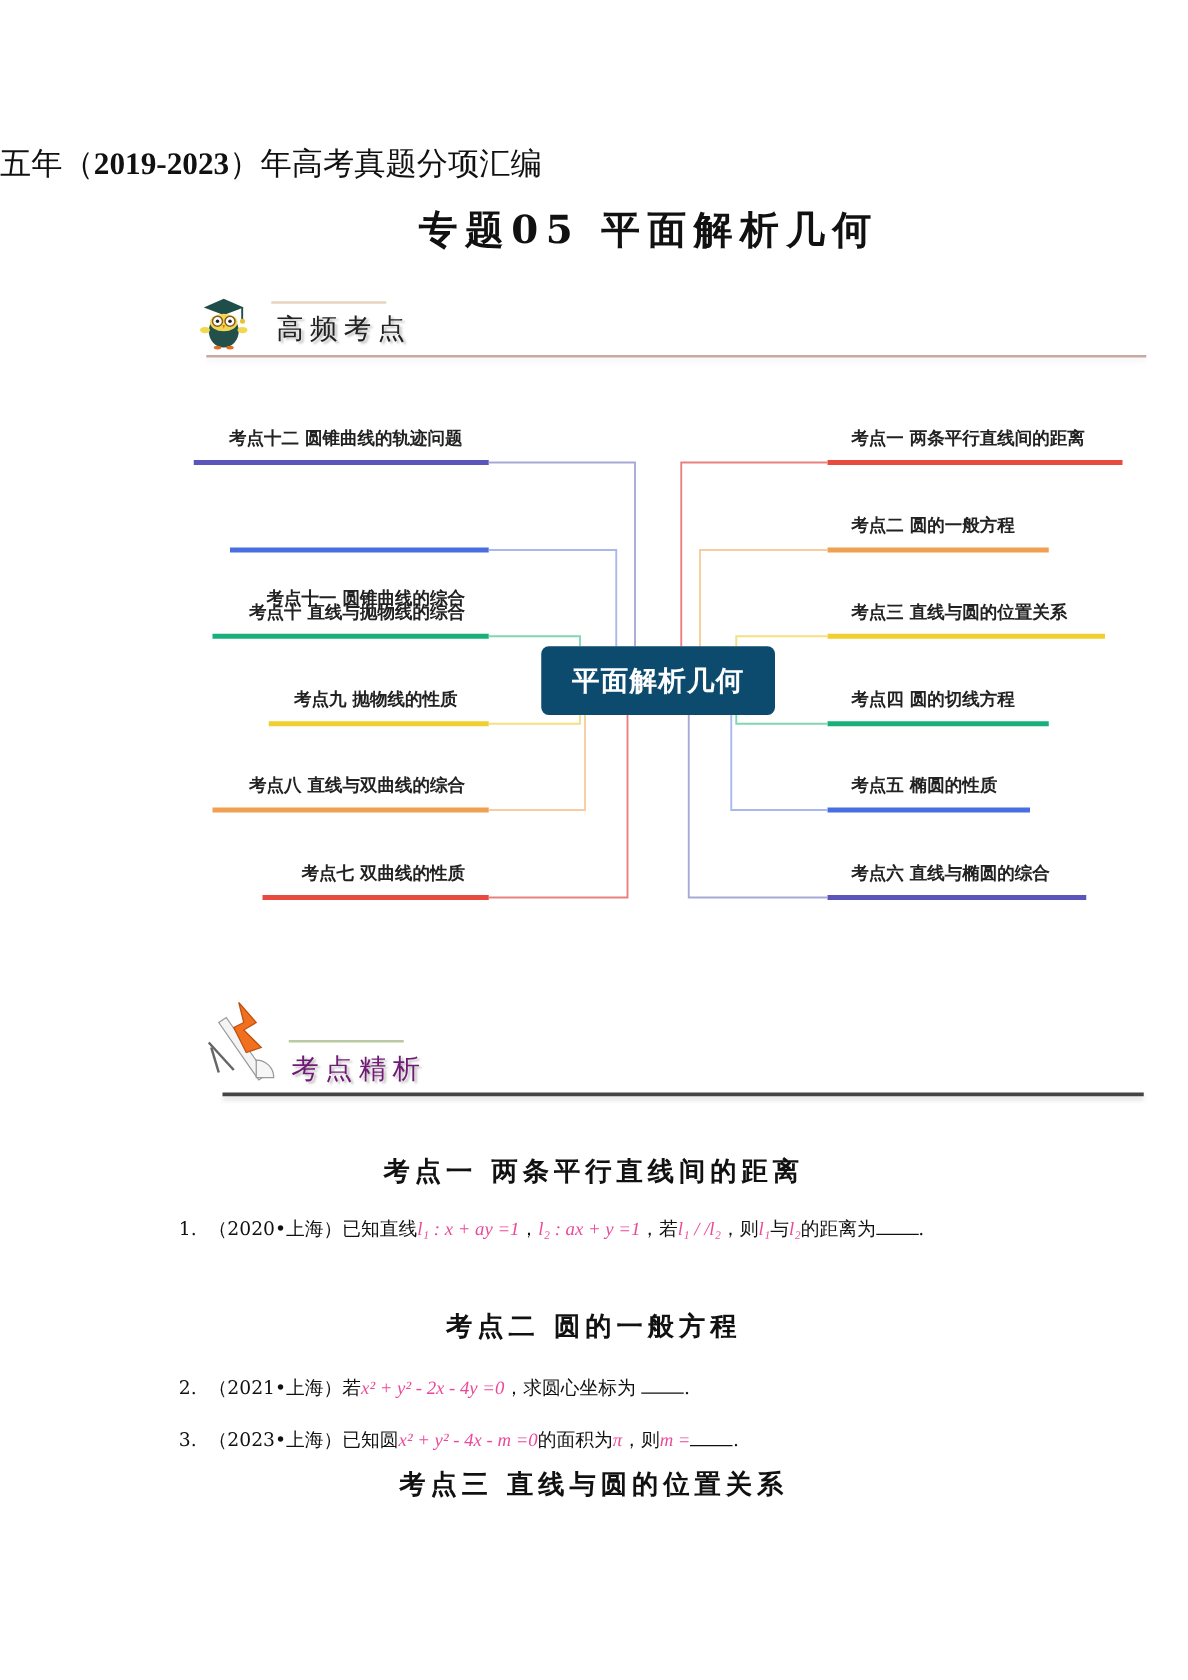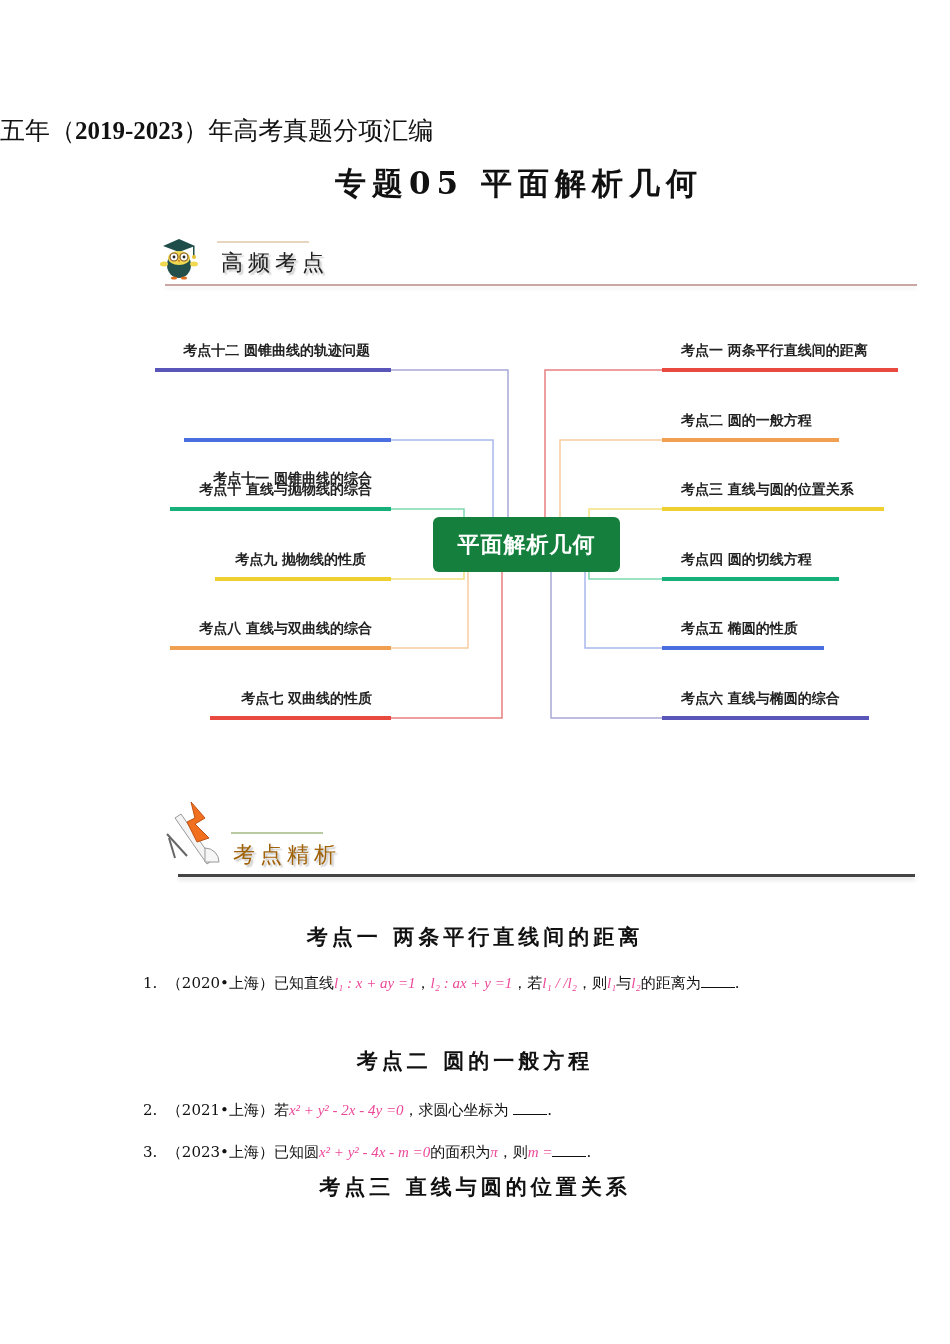--- a/index.html
+++ b/index.html
@@ -24,29 +24,29 @@
                       background: #c9a8a4; box-shadow: 0 3px 4px #eee; }
   .owl { position: absolute; left: 4px; top: 2px; width: 40px; height: 44px; }
 
   
   .mindmap { position: absolute; top: 330px; left: 0; width: 950px; height: 410px; }
   .mm-svg { position: absolute; left: 0; top: 0; }
   .mm-label { position: absolute; font-family: "DejaVu Sans", "Liberation Sans", sans-serif;
               font-size: 14px; font-weight: bold; color: #222; white-space: nowrap; }
   .mm-label.left { text-align: right; }
   .center-node { position: absolute; left: 433px; top: 187px; width: 187px; height: 55px;
-                 background: #15803d; border-radius: 6px; color: #fff;
+                 background: #0c4a6e; border-radius: 6px; color: #fff;
                  font-family: "DejaVu Sans", sans-serif; font-weight: bold; font-size: 22px;
                  display: flex; align-items: center; justify-content: center; letter-spacing: 1px; }
 
   
   .sec2 { top: 798px; left: 155px; width: 762px; height: 90px; }
   .sec2 .topline { position: absolute; left: 76px; top: 34px; width: 92px; height: 2px; background: #b9c9a0; }
   .sec2 .label { position: absolute; left: 78px; top: 42px; font-size: 22px; letter-spacing: 5px;
-                 color: #a16207; font-family: "DejaVu Serif", serif; text-shadow: 2px 2px 2px #bbb; }
+                 color: #701a75; font-family: "DejaVu Serif", serif; text-shadow: 2px 2px 2px #bbb; }
   .sec2 .bottomline { position: absolute; left: 23px; top: 76px; width: 737px; height: 3px;
                       background: #444; box-shadow: 0 3px 4px #ddd; }
   .tools { position: absolute; left: 6px; top: 0px; width: 62px; height: 72px; }
 
   
   .topic { position: absolute; left: 0; width: 950px; text-align: center; font-size: 21px;
            font-weight: bold; letter-spacing: 4px; color: #111; font-family: "DejaVu Serif", serif; }
   .question { position: absolute; left: 143px; font-size: 15px; color: #111;
               font-family: "DejaVu Serif", "Liberation Serif", serif; white-space: nowrap; }
   .question .math { font-family: "Liberation Serif", serif; font-style: italic; color: #ec4899; }

